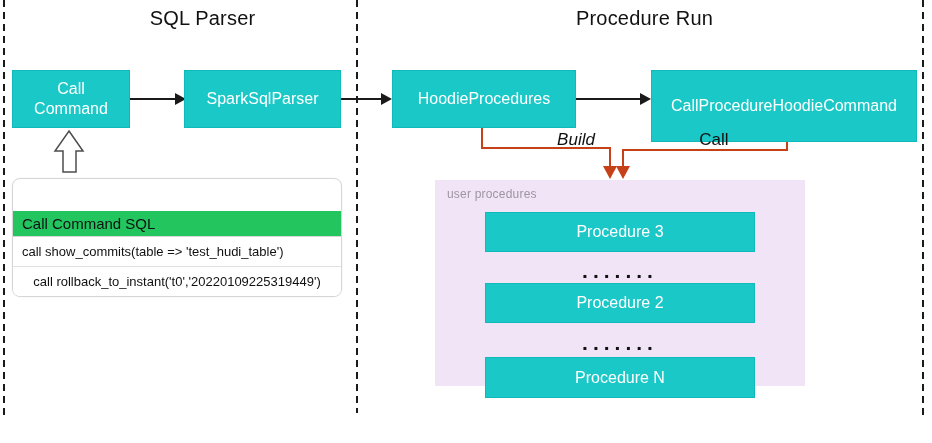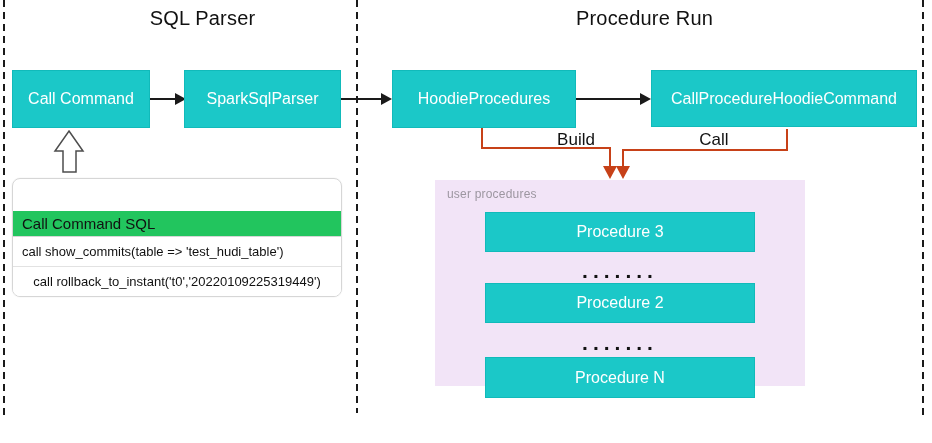--- a/index.html
+++ b/index.html
@@ -92,26 +92,26 @@
       <path class="org" d="M787,129 V150 H623 V168"></path>
       <polygon class="orghead" points="616,166 630,166 623,179"></polygon>
     </g>
 
     <polygon class="hollow" points="69,131 83,151 76,151 76,172 63,172 63,151 55,151"></polygon>
   </svg>
 
   <div class="sec-title" style="left:0;width:357px;margin-left:24px;">SQL Parser</div>
   <div class="sec-title" style="left:357px;width:575px;">Procedure Run</div>
 
-  <div class="node" style="left:12px;top:70px;width:138px;height:58px;padding:0 14px;">Call Command</div>
+  <div class="node" style="left:12px;top:70px;width:118px;height:58px;padding:0 14px;">Call Command</div>
   <div class="node" style="left:184px;top:70px;width:157px;height:58px;">SparkSqlParser</div>
   <div class="node" style="left:392px;top:70px;width:184px;height:58px;">HoodieProcedures</div>
-  <div class="node" style="left:651px;top:70px;width:266px;height:57px;">CallProcedureHoodieCommand</div>
+  <div class="node" style="left:651px;top:70px;width:266px;height:72px;">CallProcedureHoodieCommand</div>
 
-  <div class="edge-label" style="left:548px;top:130px;">Build</div>
+  <div class="edge-label" style="left:548px;top:130px;font-style:italic;">Build</div>
   <div class="edge-label" style="left:686px;top:130px;">Call</div>
 
   <div class="sql-panel">
     <div class="sql-header">Call Command SQL</div>
     <div class="sql-row">call show_commits(table =&gt; 'test_hudi_table')</div>
     <div class="sql-row">call rollback_to_instant('t0','20220109225319449')</div>
   </div>
 
   <div class="proc-panel">
     <div class="proc-label">user procedures</div>

